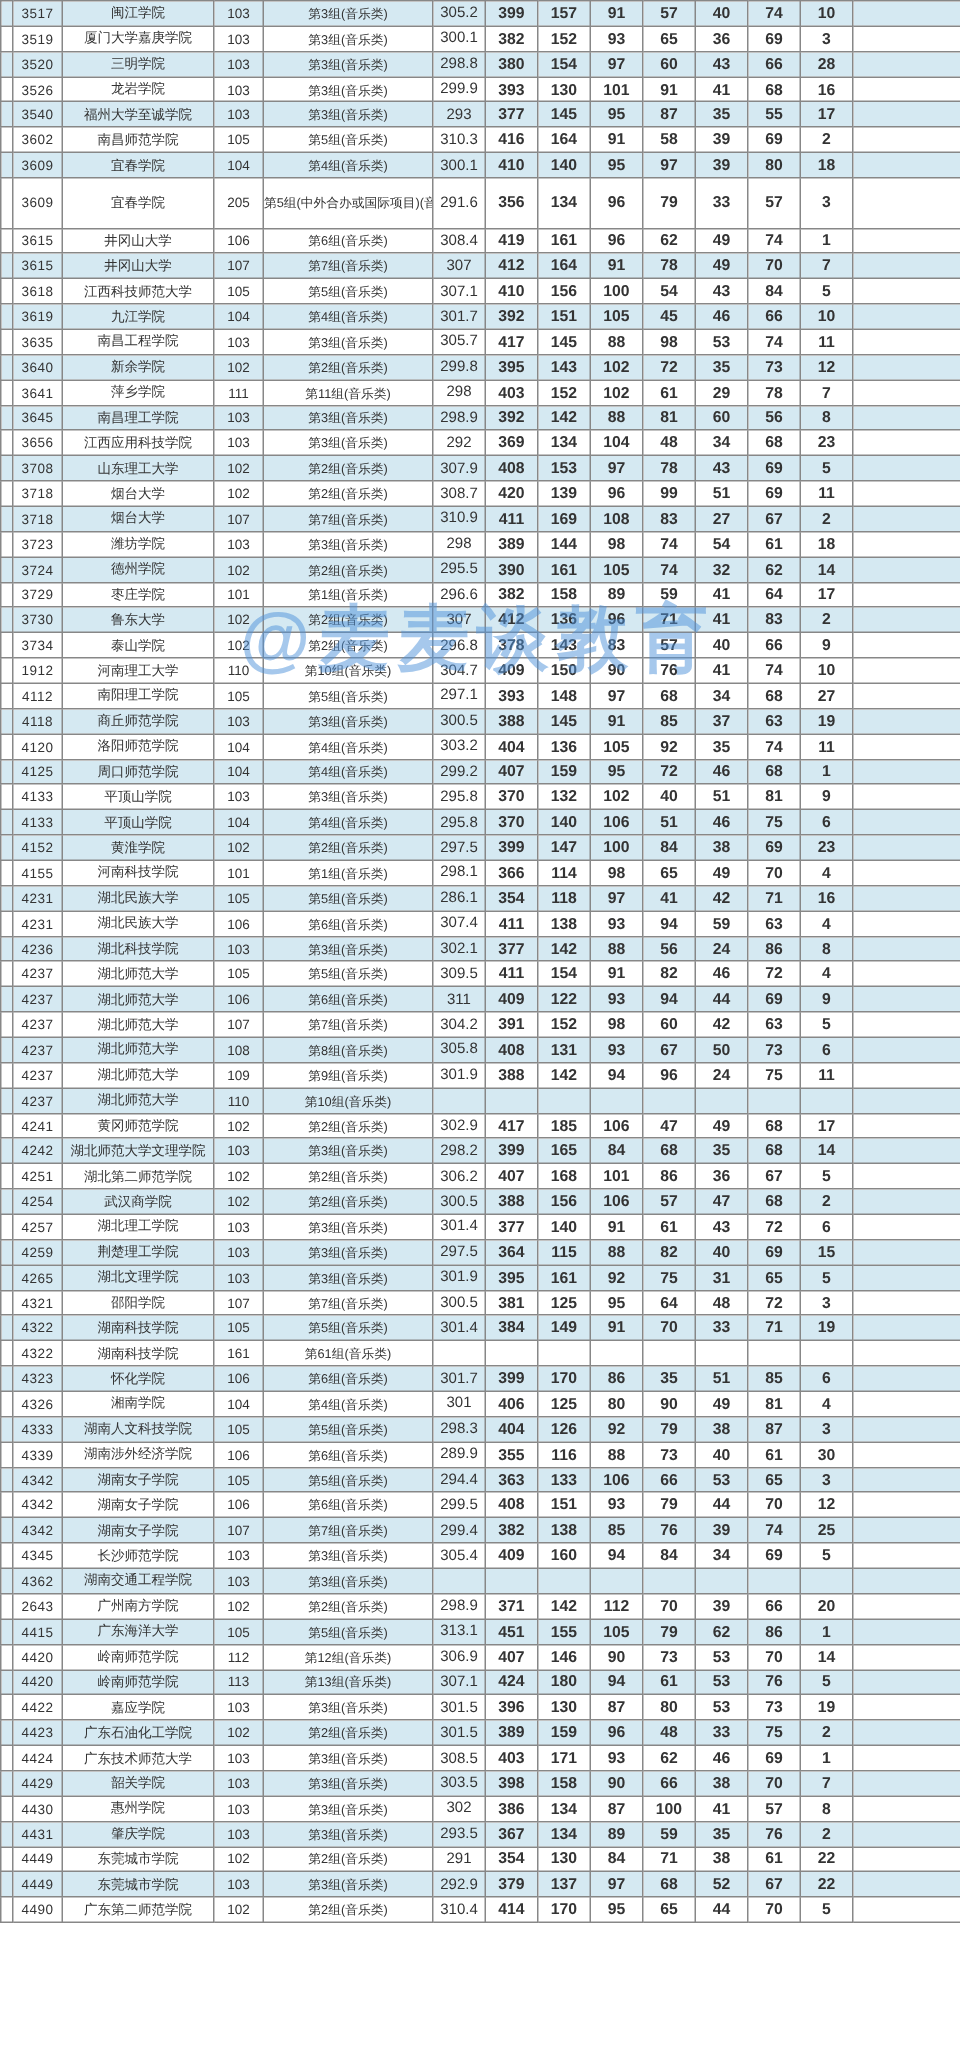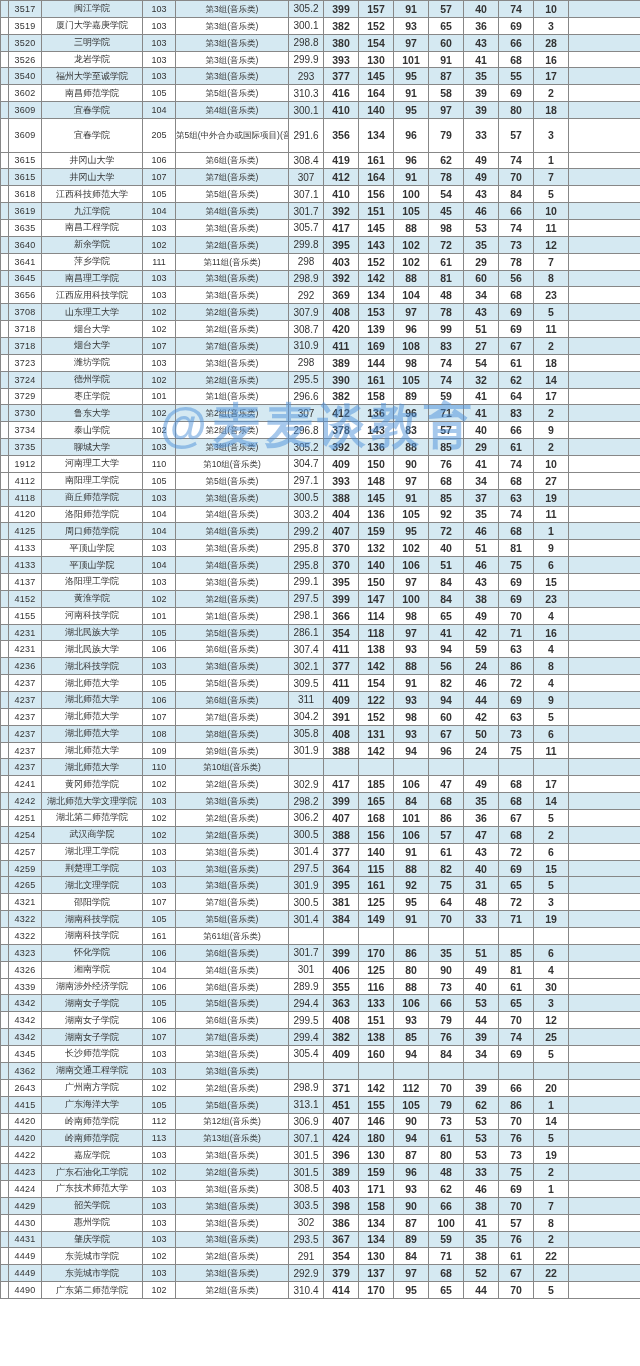--- a/index.html
+++ b/index.html
@@ -448,36 +448,20 @@
           <td class="c-score">296.8</td>
           <td class="c-val">378</td>
           <td class="c-val">143</td>
           <td class="c-val">83</td>
           <td class="c-val">57</td>
           <td class="c-val">40</td>
           <td class="c-val">66</td>
           <td class="c-val">9</td>
           <td class="c-last"></td>
         </tr>
-        <tr class="alt">
-          <td class="c-strip"></td>
-          <td class="c-code">3735</td>
-          <td class="c-name">聊城大学</td>
-          <td class="c-num">103</td>
-          <td class="c-group">第3组(音乐类)</td>
-          <td class="c-score">305.2</td>
-          <td class="c-val">392</td>
-          <td class="c-val">136</td>
-          <td class="c-val">88</td>
-          <td class="c-val">85</td>
-          <td class="c-val">29</td>
-          <td class="c-val">61</td>
-          <td class="c-val">2</td>
-          <td class="c-last"></td>
-        </tr>
         <tr>
           <td class="c-strip"></td>
           <td class="c-code">1912</td>
           <td class="c-name">河南理工大学</td>
           <td class="c-num">110</td>
           <td class="c-group">第10组(音乐类)</td>
           <td class="c-score">304.7</td>
           <td class="c-val">409</td>
           <td class="c-val">150</td>
           <td class="c-val">90</td>
@@ -576,36 +560,20 @@
           <td class="c-score">295.8</td>
           <td class="c-val">370</td>
           <td class="c-val">140</td>
           <td class="c-val">106</td>
           <td class="c-val">51</td>
           <td class="c-val">46</td>
           <td class="c-val">75</td>
           <td class="c-val">6</td>
           <td class="c-last"></td>
         </tr>
-        <tr>
-          <td class="c-strip"></td>
-          <td class="c-code">4137</td>
-          <td class="c-name">洛阳理工学院</td>
-          <td class="c-num">103</td>
-          <td class="c-group">第3组(音乐类)</td>
-          <td class="c-score">299.1</td>
-          <td class="c-val">395</td>
-          <td class="c-val">150</td>
-          <td class="c-val">97</td>
-          <td class="c-val">84</td>
-          <td class="c-val">43</td>
-          <td class="c-val">69</td>
-          <td class="c-val">15</td>
-          <td class="c-last"></td>
-        </tr>
         <tr class="alt">
           <td class="c-strip"></td>
           <td class="c-code">4152</td>
           <td class="c-name">黄淮学院</td>
           <td class="c-num">102</td>
           <td class="c-group">第2组(音乐类)</td>
           <td class="c-score">297.5</td>
           <td class="c-val">399</td>
           <td class="c-val">147</td>
           <td class="c-val">100</td>
@@ -960,20 +928,36 @@
           <td class="c-score">301</td>
           <td class="c-val">406</td>
           <td class="c-val">125</td>
           <td class="c-val">80</td>
           <td class="c-val">90</td>
           <td class="c-val">49</td>
           <td class="c-val">81</td>
           <td class="c-val">4</td>
           <td class="c-last"></td>
         </tr>
+        <tr class="alt">
+          <td class="c-strip"></td>
+          <td class="c-code">4333</td>
+          <td class="c-name">湖南人文科技学院</td>
+          <td class="c-num">105</td>
+          <td class="c-group">第5组(音乐类)</td>
+          <td class="c-score">298.3</td>
+          <td class="c-val">404</td>
+          <td class="c-val">126</td>
+          <td class="c-val">92</td>
+          <td class="c-val">79</td>
+          <td class="c-val">38</td>
+          <td class="c-val">87</td>
+          <td class="c-val">3</td>
+          <td class="c-last"></td>
+        </tr>
         <tr>
           <td class="c-strip"></td>
           <td class="c-code">4339</td>
           <td class="c-name">湖南涉外经济学院</td>
           <td class="c-num">106</td>
           <td class="c-group">第6组(音乐类)</td>
           <td class="c-score">289.9</td>
           <td class="c-val">355</td>
           <td class="c-val">116</td>
           <td class="c-val">88</td>

